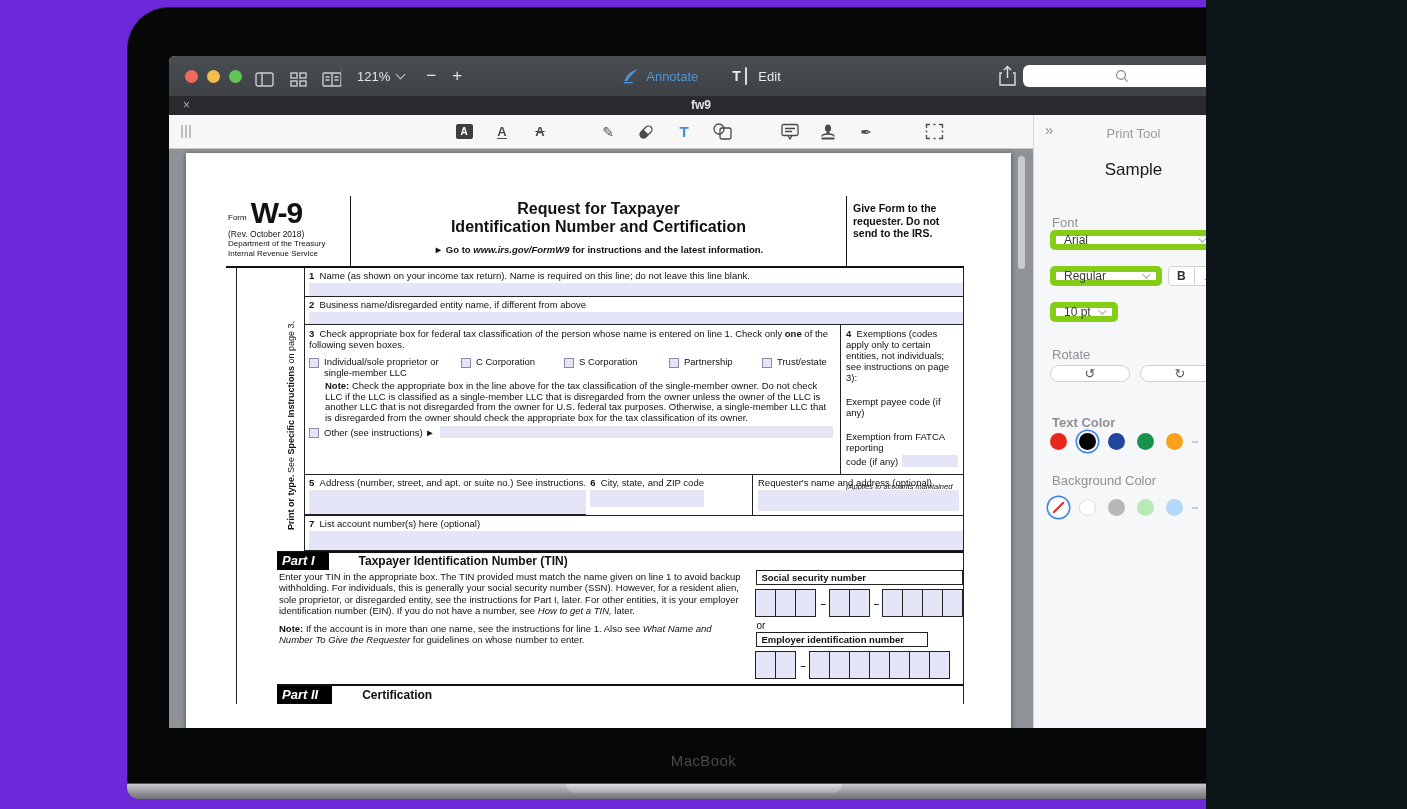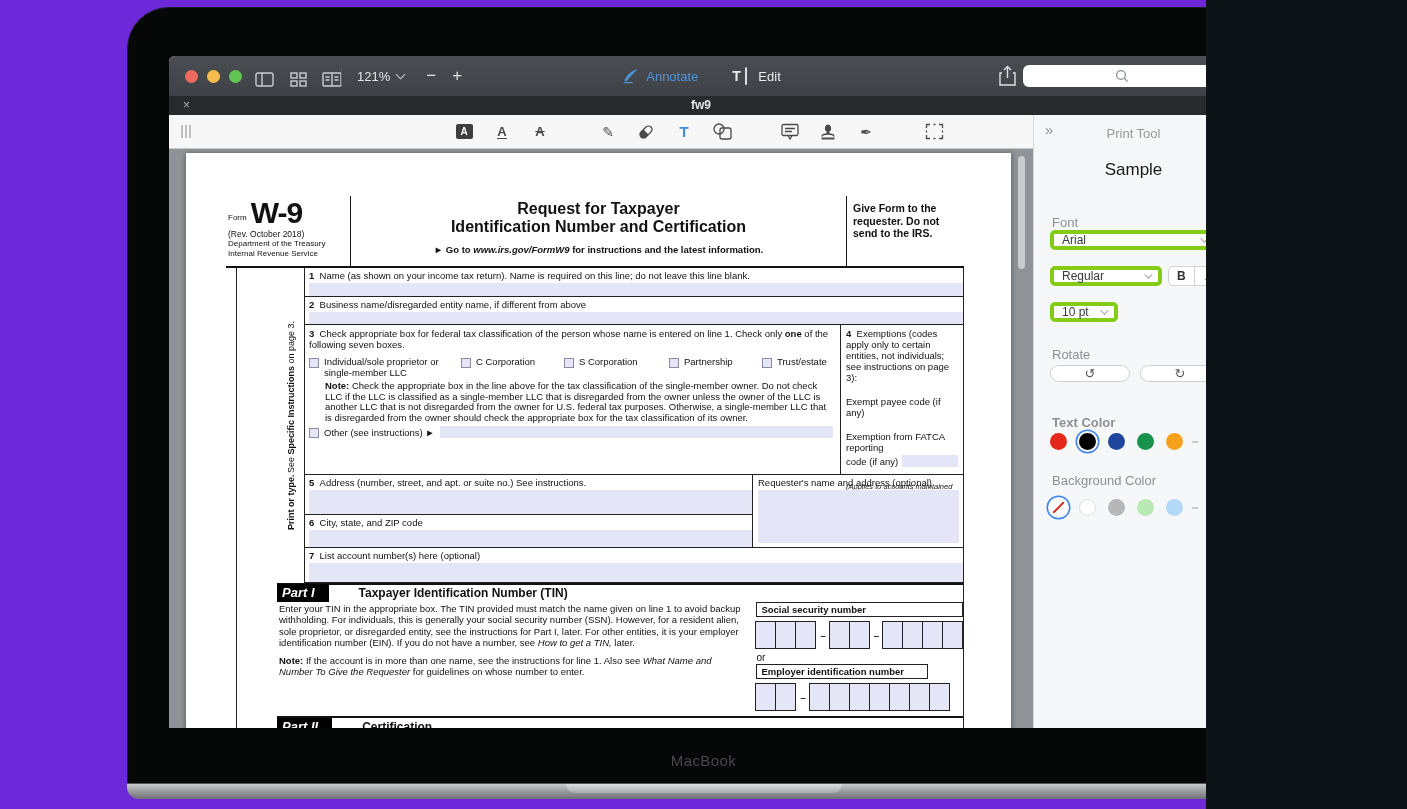--- a/index.html
+++ b/index.html
@@ -56,21 +56,21 @@
   .ico-st { font-size:13px; font-weight:bold; text-decoration:line-through; }
   .ico-T { font-size:15px; font-weight:bold; color:#3f8ee0; }
   .glyph { font-size:14px; }
 
   
   .sidebar { position:absolute; left:864px; top:59px; width:200px; height:613px; background:#f6f7f8; border-left:1px solid #d8d8d8; font-size:13px; color:#333; }
   .sb-collapse { position:absolute; left:11px; top:6px; color:#8f9499; font-size:15px; }
   .sb-title { position:absolute; left:0; right:0; top:11px; text-align:center; color:#97999b; font-size:13px; }
   .sb-sample { position:absolute; left:0; right:0; top:45px; text-align:center; color:#1a1a1a; font-size:17px; }
   .sb-label { position:absolute; color:#8e9093; font-size:13px; }
-  .select { position:absolute; height:20px; background:#fff; border:4px solid #84cc16; border-radius:5px; display:flex; align-items:center; padding:0 8px; font-size:12px; color:#3a3a3a; }
+  .select { position:absolute; height:20px; background:#fff; border:6px solid #84cc16; border-radius:5px; display:flex; align-items:center; padding:0 8px; font-size:12px; color:#3a3a3a; }
   .select .schev { margin-left:auto; width:6px; height:6px; border-right:1.4px solid #9aa0a6; border-bottom:1.4px solid #9aa0a6; transform:rotate(45deg) translateY(-2px); }
   .bigrp { position:absolute; left:134px; top:151px; width:52px; height:20px; border:1px solid #d2d2d2; border-radius:5px; background:#fff; display:flex; }
   .bigrp .bi { flex:1; display:flex; align-items:center; justify-content:center; font-size:12px; color:#333; }
   .bigrp .bi + .bi { border-left:1px solid #d2d2d2; }
   .rotbtn { position:absolute; top:250px; width:80px; height:17px; border:1px solid #cfcfcf; border-radius:9px; background:#fff; display:flex; align-items:center; justify-content:center; font-size:13px; color:#5a5a5a; line-height:1; }
   .swrow { position:absolute; display:flex; align-items:center; gap:12px; }
   .sw { width:17px; height:17px; border-radius:50%; flex:0 0 auto; }
   .sw.sel { box-shadow:0 0 0 2px #f6f7f8, 0 0 0 3.5px #3b82f0; }
   .sw.white { border:1px solid #ddd; background:#fff; }
   .sw.none { border:1px solid #fff; background:
@@ -122,21 +122,21 @@
   .w1{width:152px;} .w2{width:103px;} .w3{width:105px;} .w4{width:93px;} .w5{flex:1;}
   .llcrow { display:flex; gap:5px; margin-top:7px; align-items:center; }
   .llcfield { width:52px; height:11px; margin-left:3px; }
   .notep { margin:3px 0 0 16px; line-height:10.6px; text-align:left; }
   .otherrow { display:flex; gap:5px; margin-top:3px; align-items:center; }
   .otherfield { flex:1; height:12px; margin-right:2px; }
   .exrow { display:flex; align-items:flex-end; margin-top:13px; }
   .exrow .lav { flex:1; height:12px; margin-left:4px; }
   .applies { font-size:7.5px; font-style:italic; margin-top:14px; }
   .r56 { display:flex; border-bottom:1px solid #222; }
-  .r56L { width:447px; display:flex; flex-direction:column; }
+  .r56L { width:447px; display:flex; flex-direction:row; }
   .r5 { height:40px; border-bottom:1px solid #222; display:flex; flex-direction:column; padding:2px 0 0 4px; }
   .r6 { height:32px; display:flex; flex-direction:column; padding:2px 0 0 4px; }
   .r56R { flex:1; border-left:1px solid #222; padding:2px 4px 4px 5px; display:flex; flex-direction:column; }
   .r7 { height:35px; }
   .pbar { border-top:2px solid #111; display:flex; align-items:center; height:17px; }
   .pchip { background:#000; color:#fff; font-weight:bold; font-style:italic; font-size:13px; padding:1px 14px 2px 5px; margin-left:0; }
   .ptitle { font-weight:bold; font-size:12px; margin-left:30px; }
   .p1body { display:flex; padding:3px 0 5px 2px; }
   .p1text { width:516px; line-height:11.4px; }
   .p1note { margin-top:6px; }

